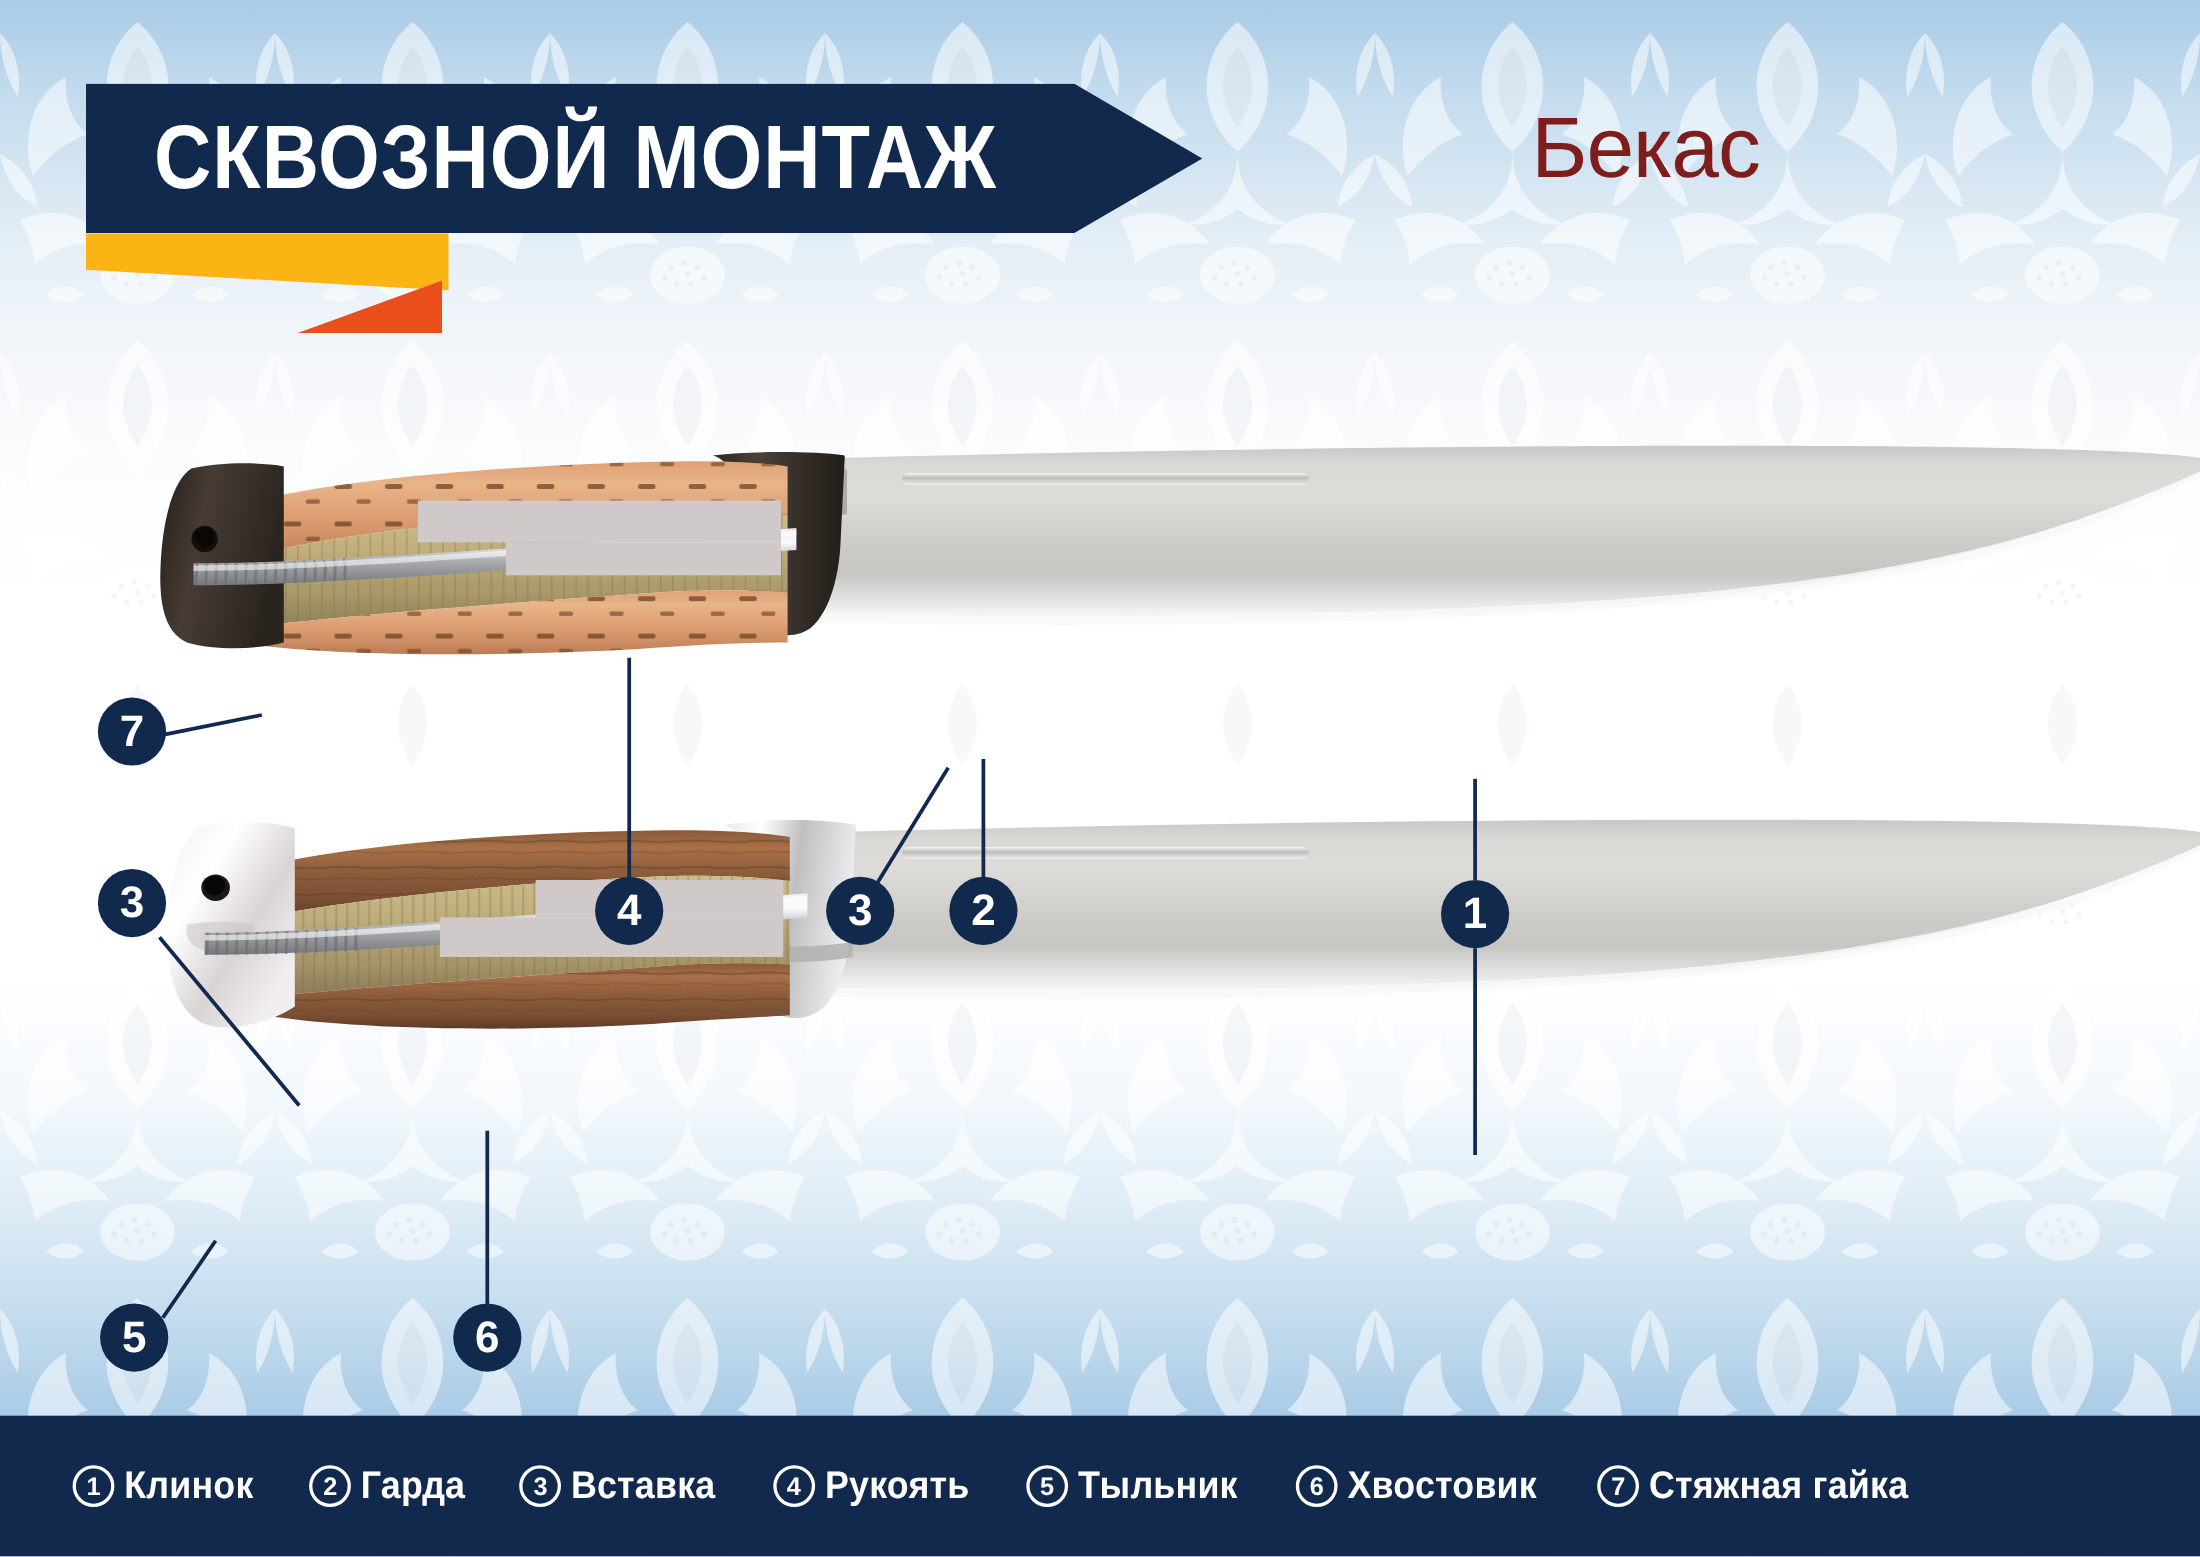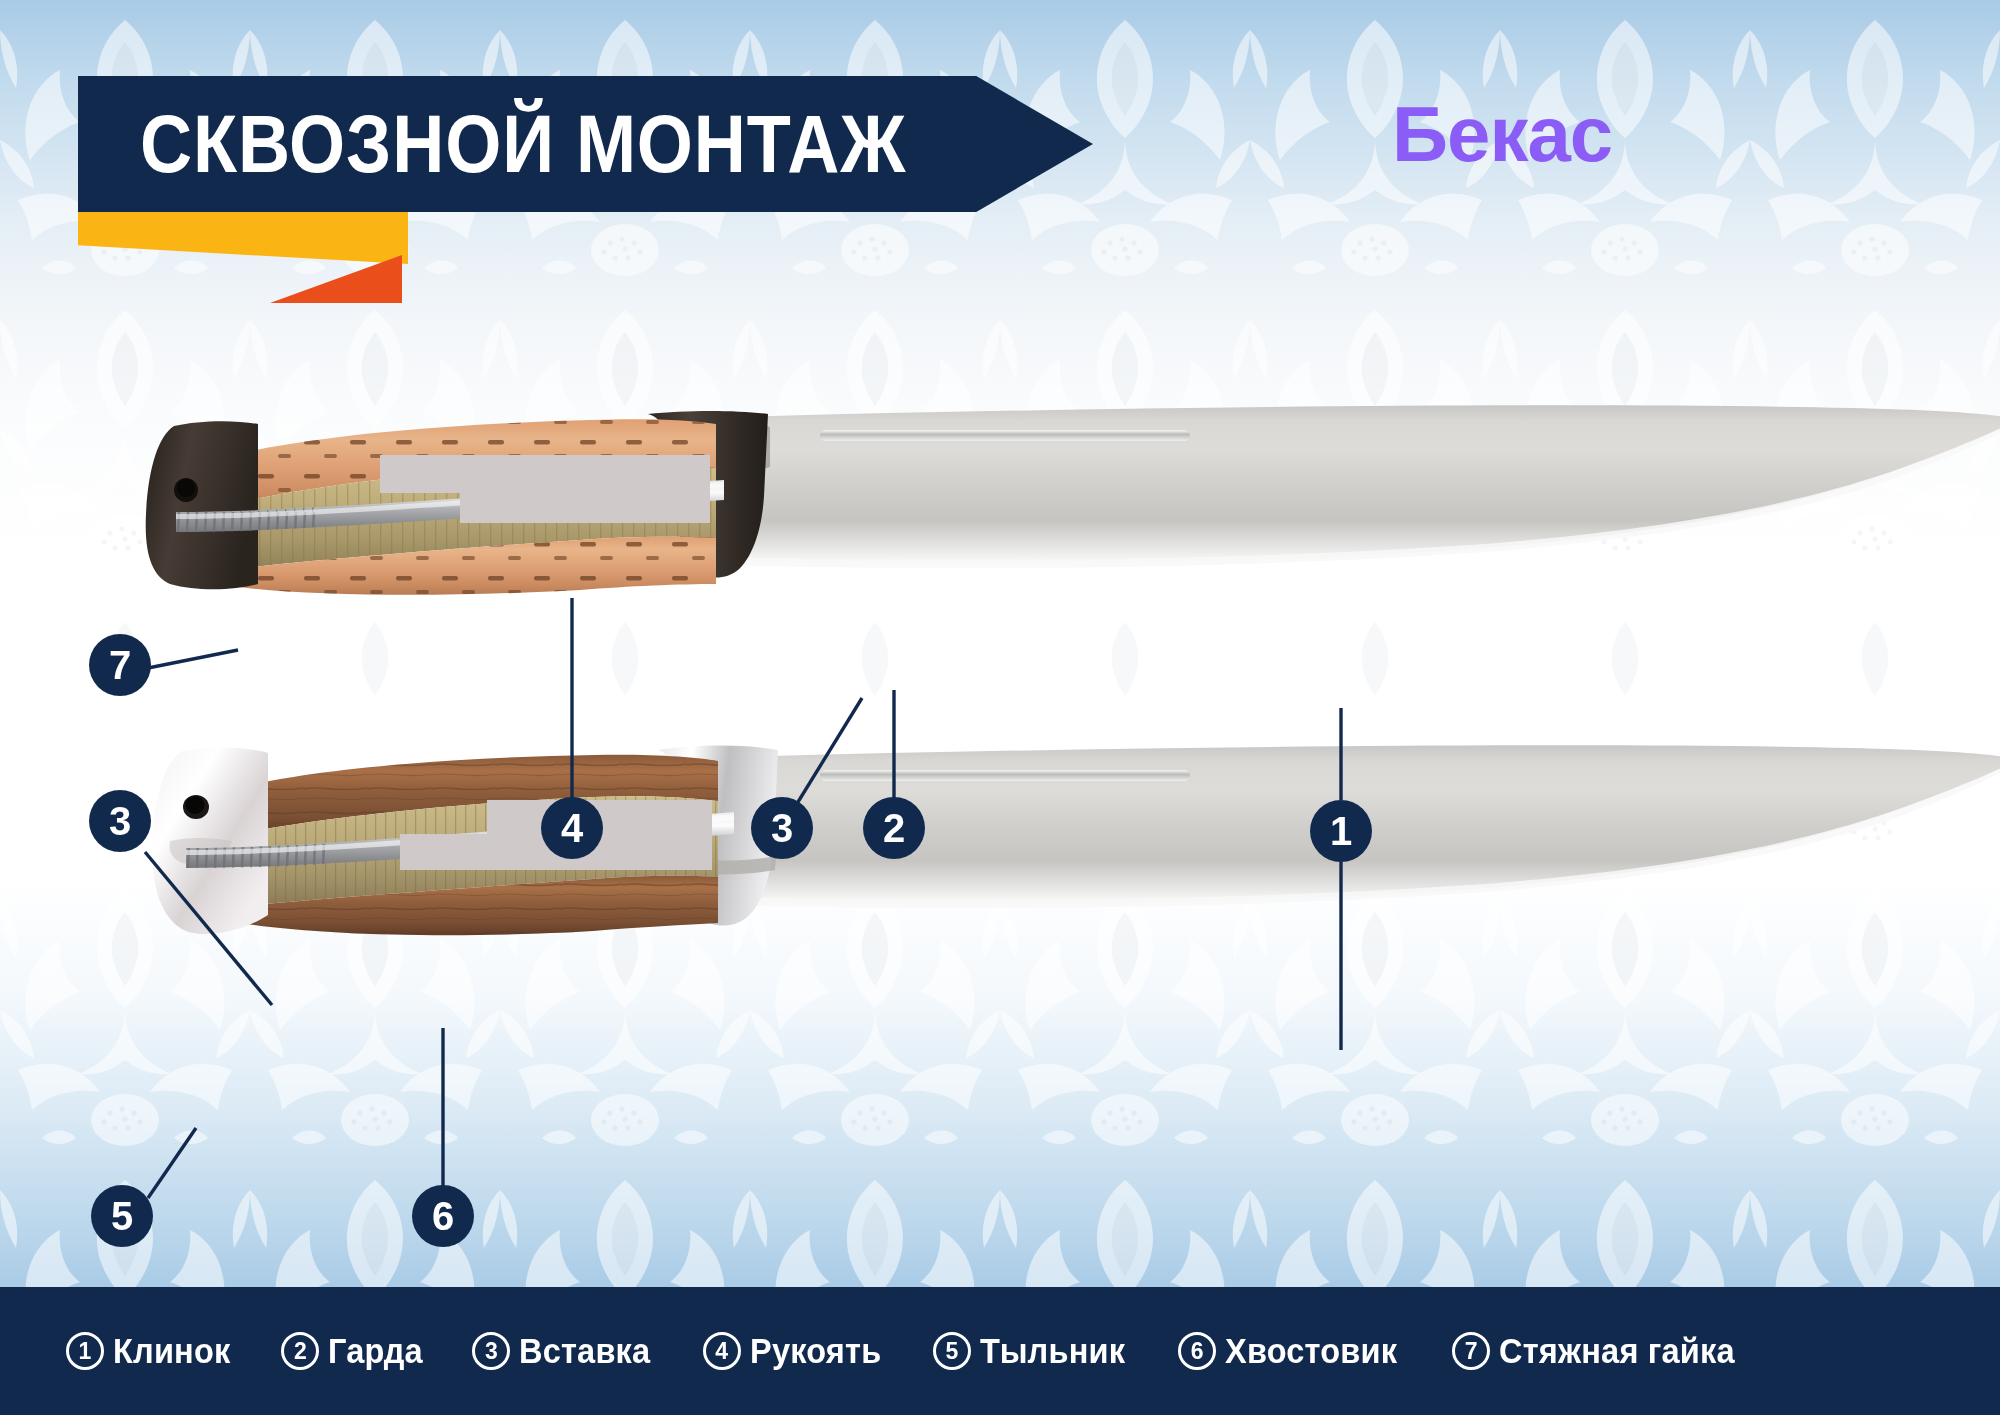--- a/index.html
+++ b/index.html
@@ -73,23 +73,23 @@
   .accent-orange{
     position:absolute; left:270px; top:255px;
     width:132px; height:48px;
     background:#EA4E1B;
     clip-path: polygon(0 100%, 100% 0, 100% 100%);
   }
 
   
   .model-name{
     position:absolute; left:1392px; top:95px;
-    color:#8b5cf6;
+    color:#7f1d1d;
     font-size:78px;
-    font-weight:bold;
+    font-weight:normal;
     letter-spacing:-1px;
     line-height:1;
     white-space:nowrap;
   }
 
   
   .knife{ position:absolute; }
   .cutaway{ position:absolute; background:#cfc9c9; }
 
   

